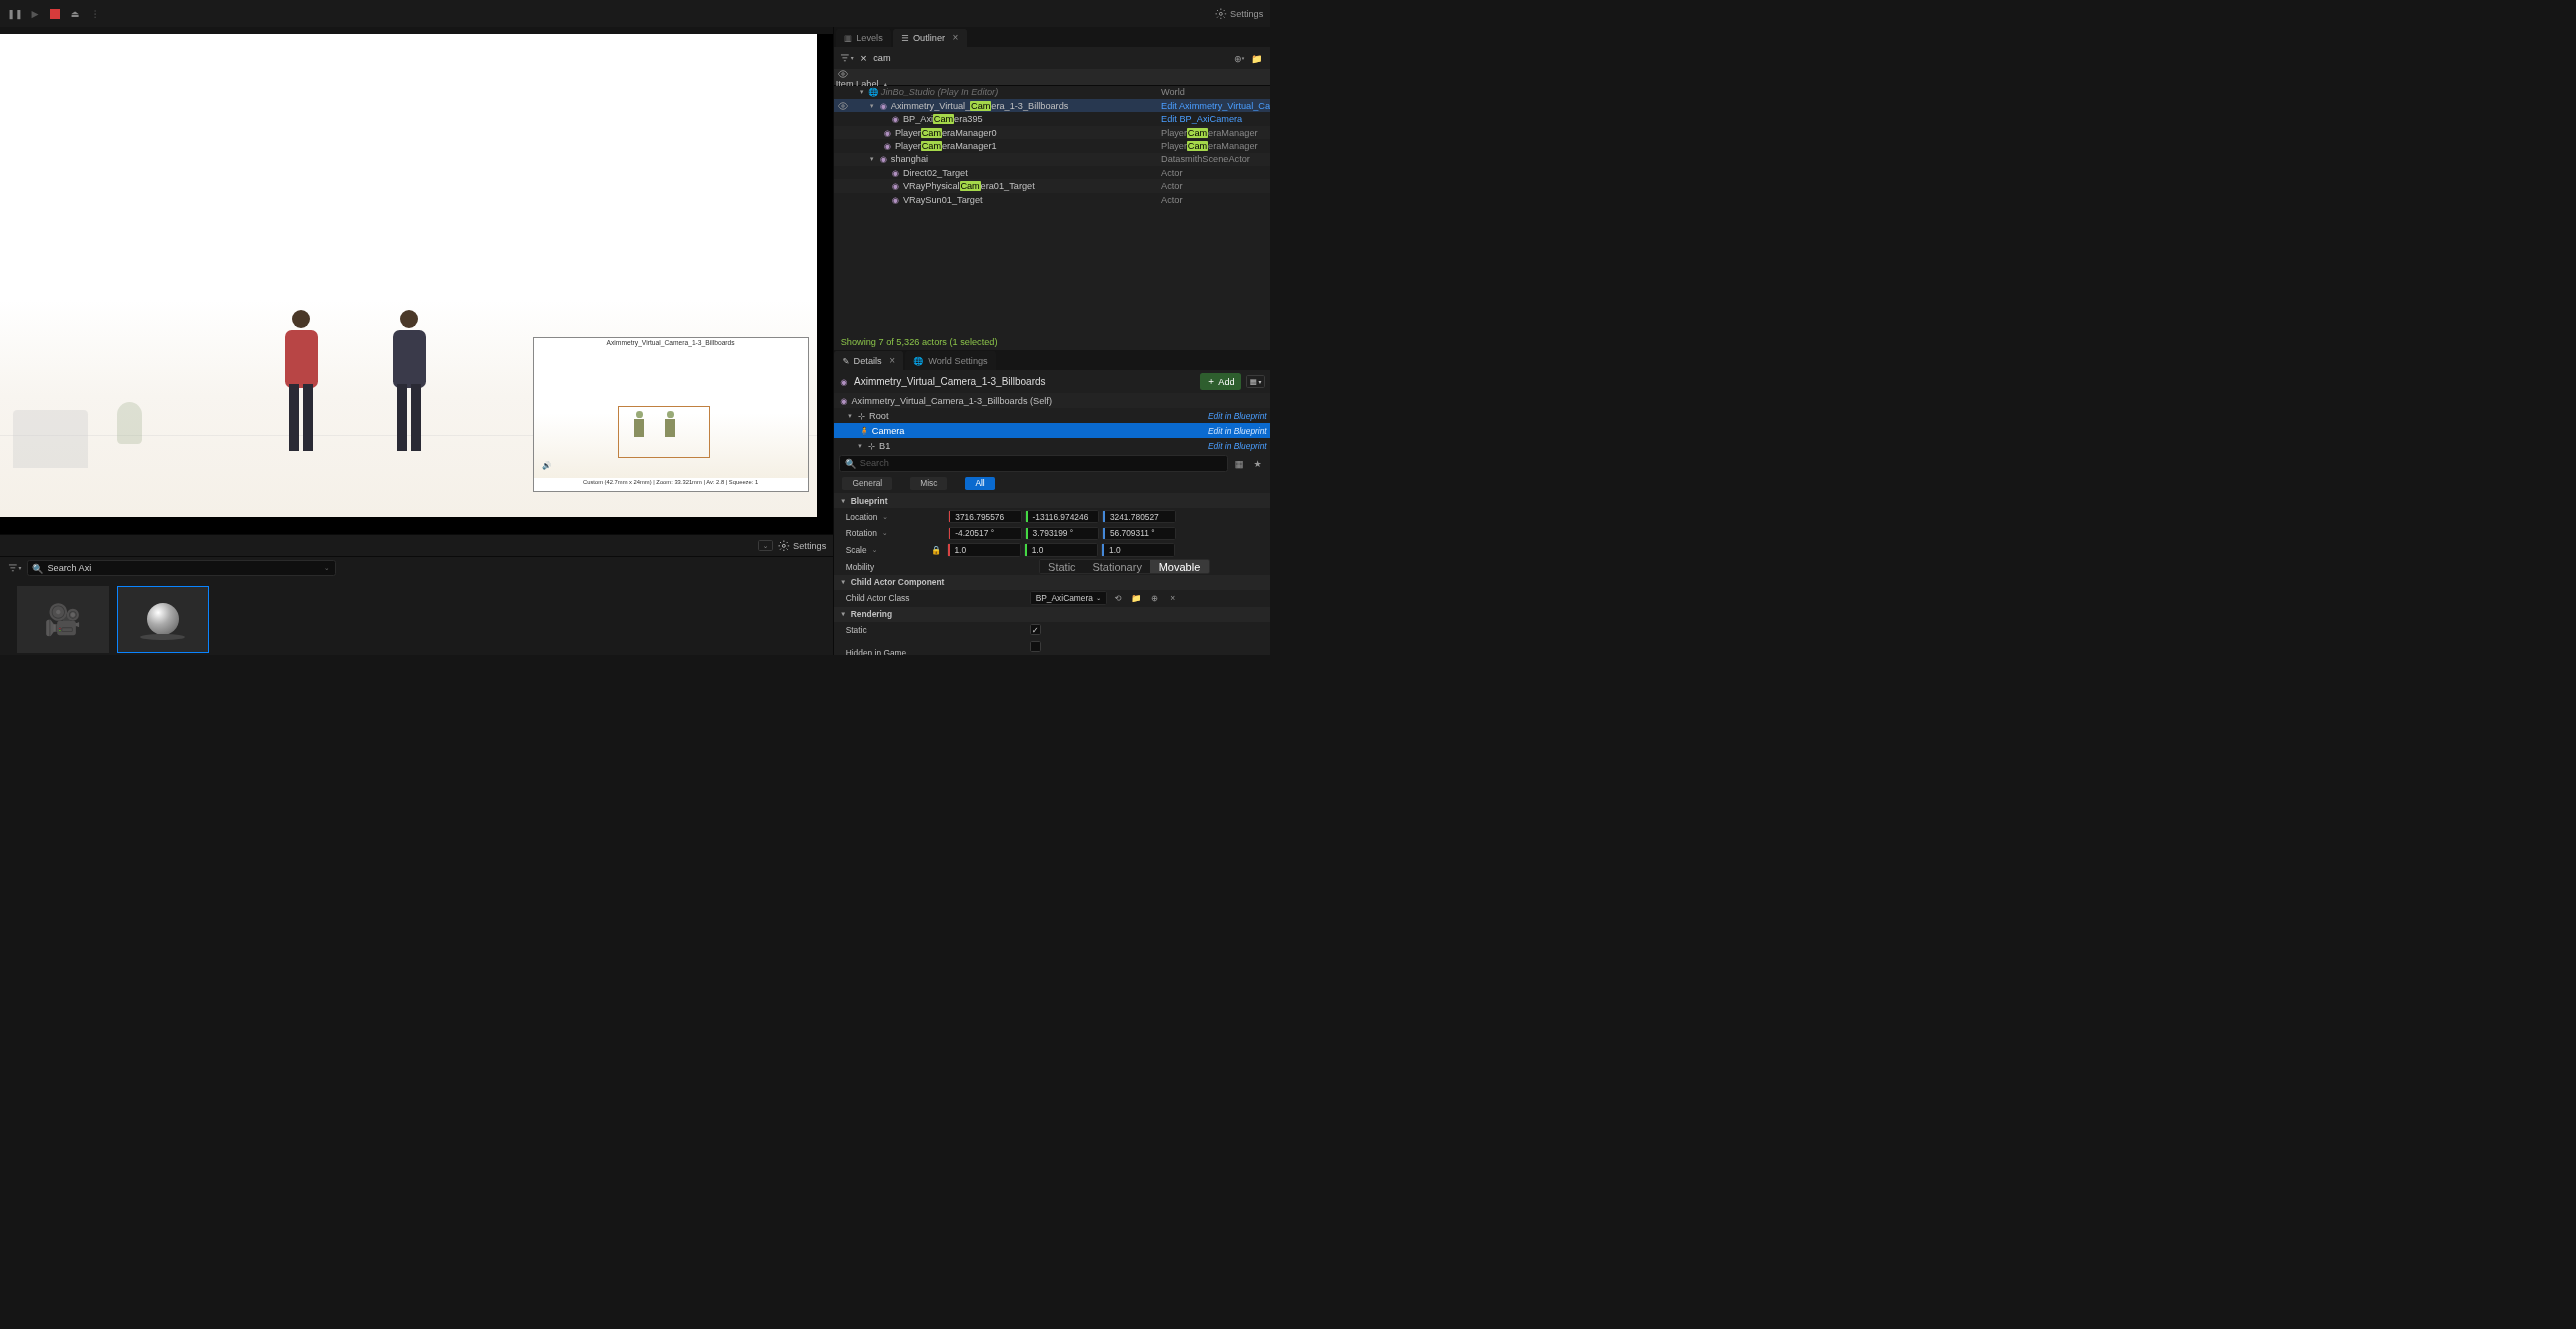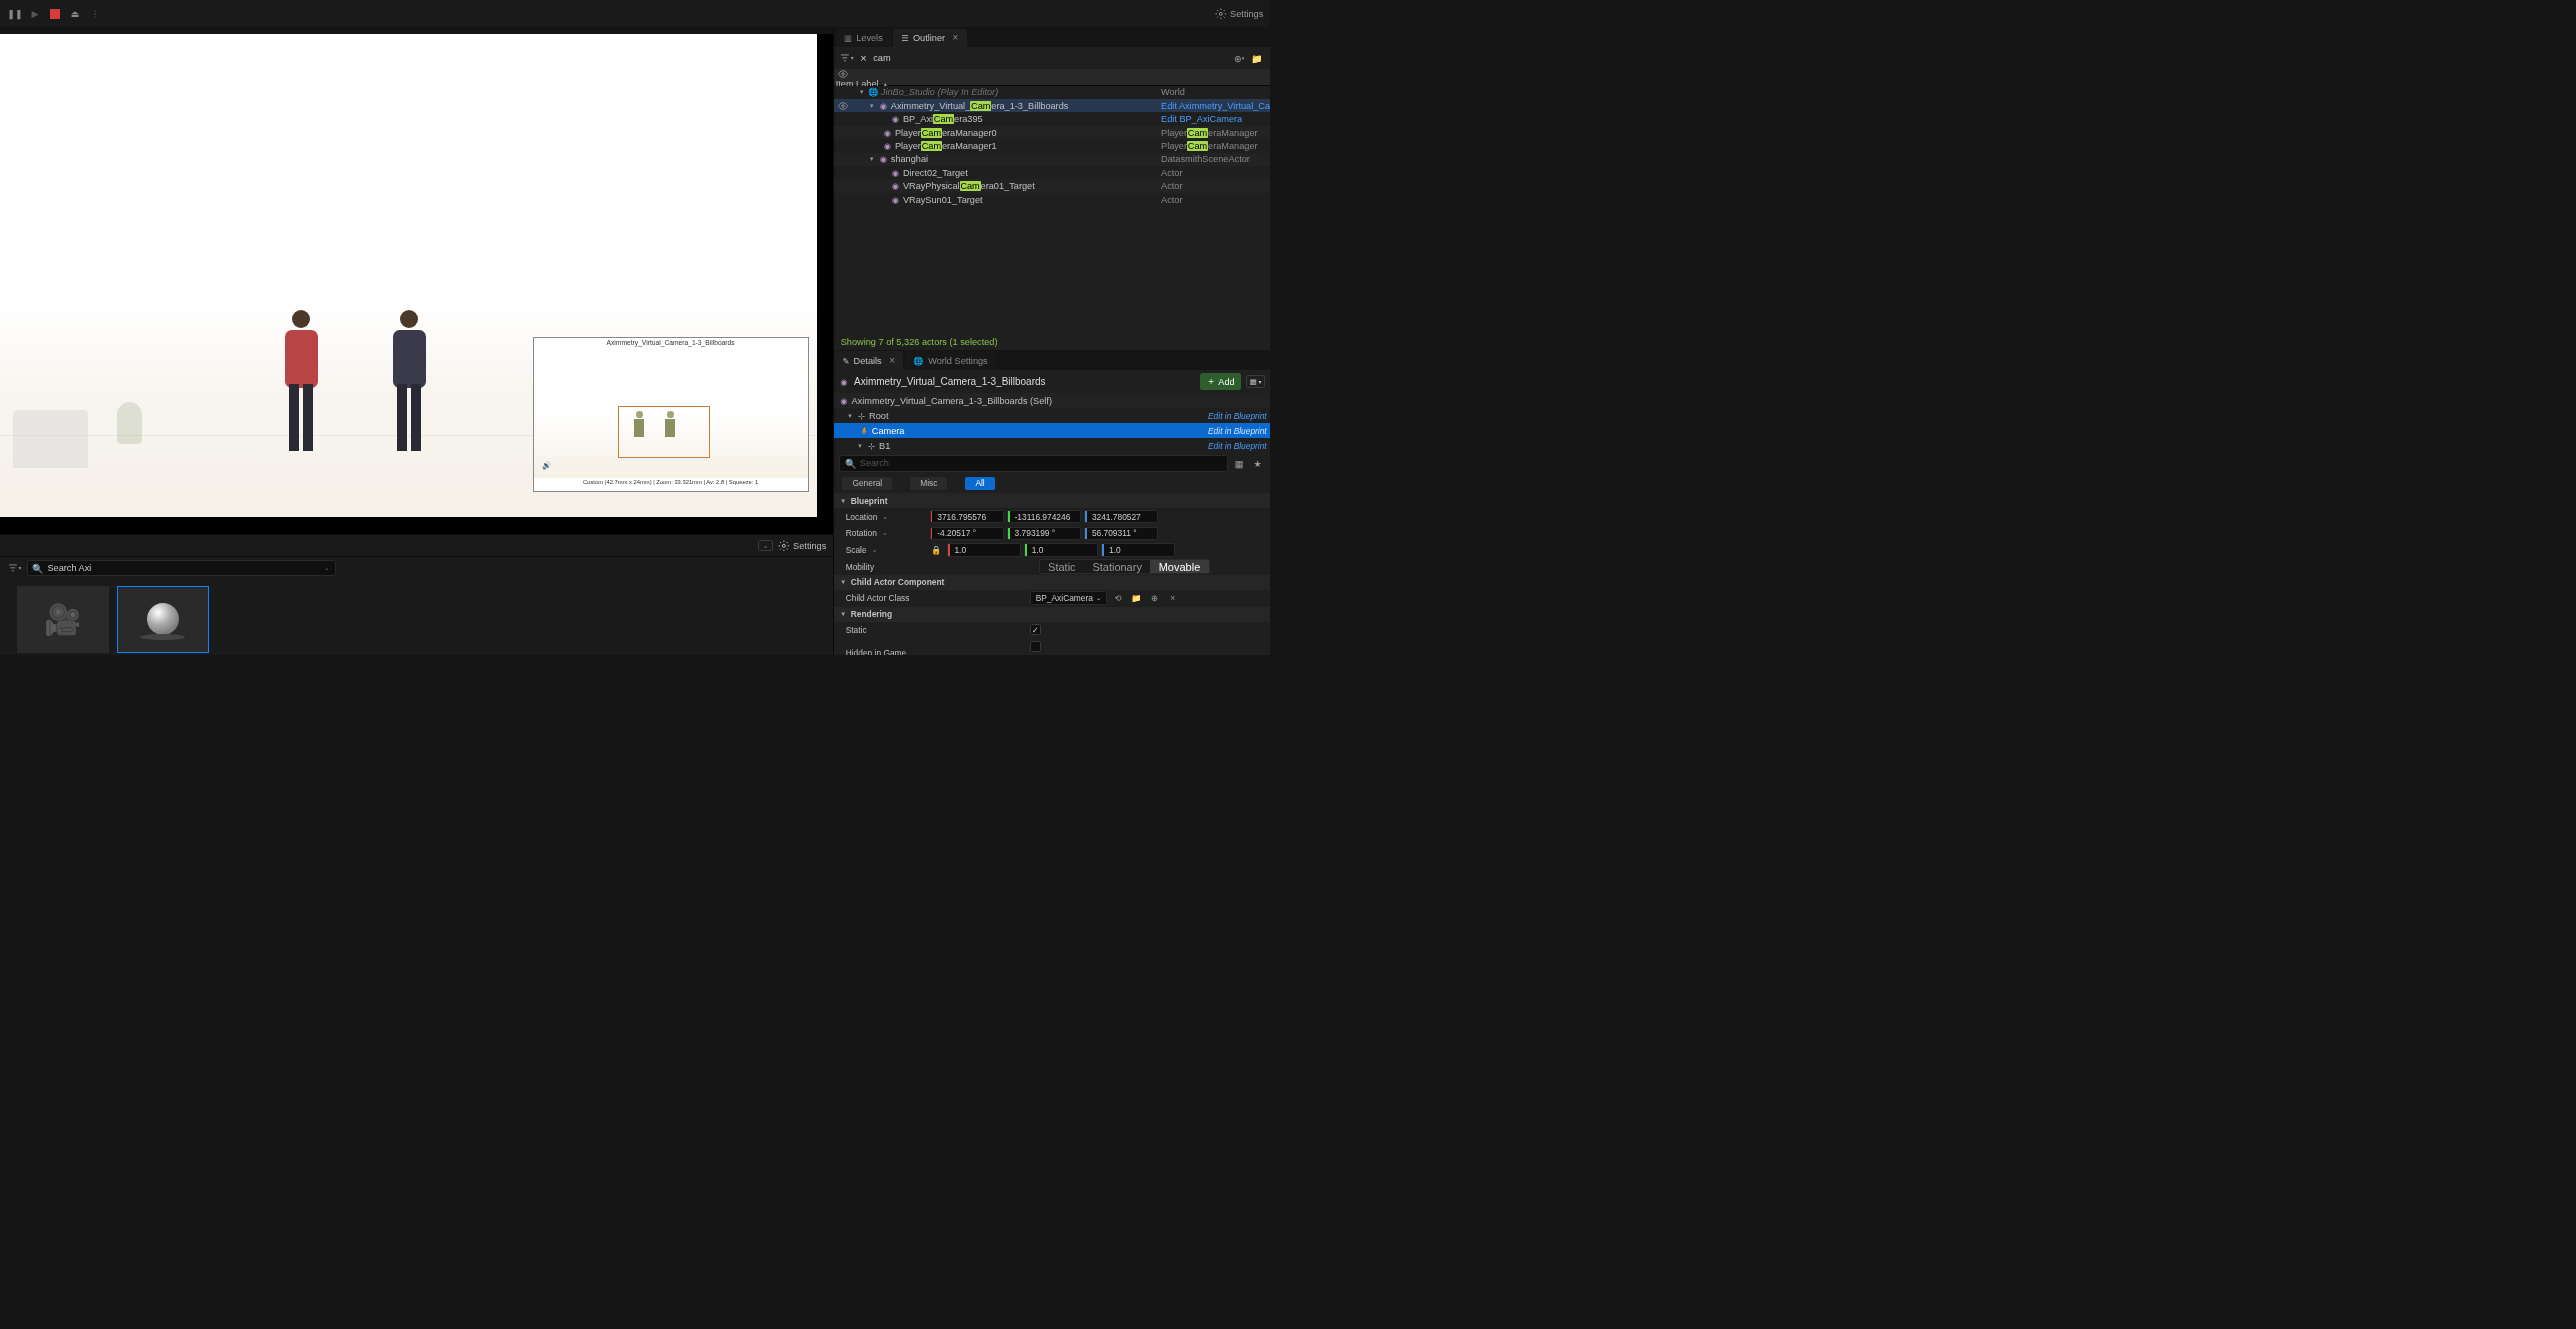--- a/index.html
+++ b/index.html
@@ -132,21 +132,21 @@
 .filter-pills { display: flex; gap: 18px; padding: 3.3px 8.4px; }
 .pill { padding: 1.7px 10px; background: #2a2a2a; border-radius: 1.7px; font-size: 8.4px; cursor: pointer; color: #bbb; }
 .pill.active { background: #0a6acf; color: #fff; }
 
 
 .prop-section { background: #1f1f1f; }
 .prop-sect-head { height: 15px; display: flex; align-items: center; padding: 0 5px; background: #262626; font-size: 8.4px; font-weight: 600; gap: 3.3px; cursor: pointer; }
 .prop-row { height: 16.7px; display: flex; align-items: center; padding: 0 5px 0 11.7px; font-size: 8.4px; }
 .prop-label { width: 84px; display: flex; align-items: center; gap: 3.3px; }
 .prop-dd { font-size: 6.7px; color: #888; margin-left: 1.7px; }
-.prop-vals { flex: 1; display: flex; gap: 3.3px; }
+.prop-vals { flex: 1; display: flex; gap: 3.3px; margin-left: 18px; }
 .prop-input { background: #0f0f0f; border: 0.8px solid #2a2a2a; border-radius: 1.7px; padding: 0.8px 3.3px; color: #ccc; font-size: 8.4px; width: 74px; height: 13.4px; position: relative; }
 .prop-input.x::before { content: ''; position: absolute; left: 0; top: 0; bottom: 0; width: 1.7px; background: #d84444; }
 .prop-input.y::before { content: ''; position: absolute; left: 0; top: 0; bottom: 0; width: 1.7px; background: #44d844; }
 .prop-input.z::before { content: ''; position: absolute; left: 0; top: 0; bottom: 0; width: 1.7px; background: #4488d8; }
 .prop-input span { margin-left: 3.3px; }
 .lock-icon { color: #888; font-size: 8.4px; margin-left: 1.7px; }
 .mobility-btns { display: flex; border: 0.8px solid #2a2a2a; border-radius: 1.7px; overflow: hidden; }
 .mob-btn { padding: 0.8px 8.4px; font-size: 11px; background: #1a1a1a; cursor: pointer; color: #999; }
 .mob-btn.active { background: #3a3a3a; color: #fff; }
 .actor-class-dd { background: #0f0f0f; border: 0.8px solid #2a2a2a; border-radius: 1.7px; padding: 0.8px 5px; color: #ccc; font-size: 8.4px; display: flex; align-items: center; gap: 3.3px; cursor: pointer; }

